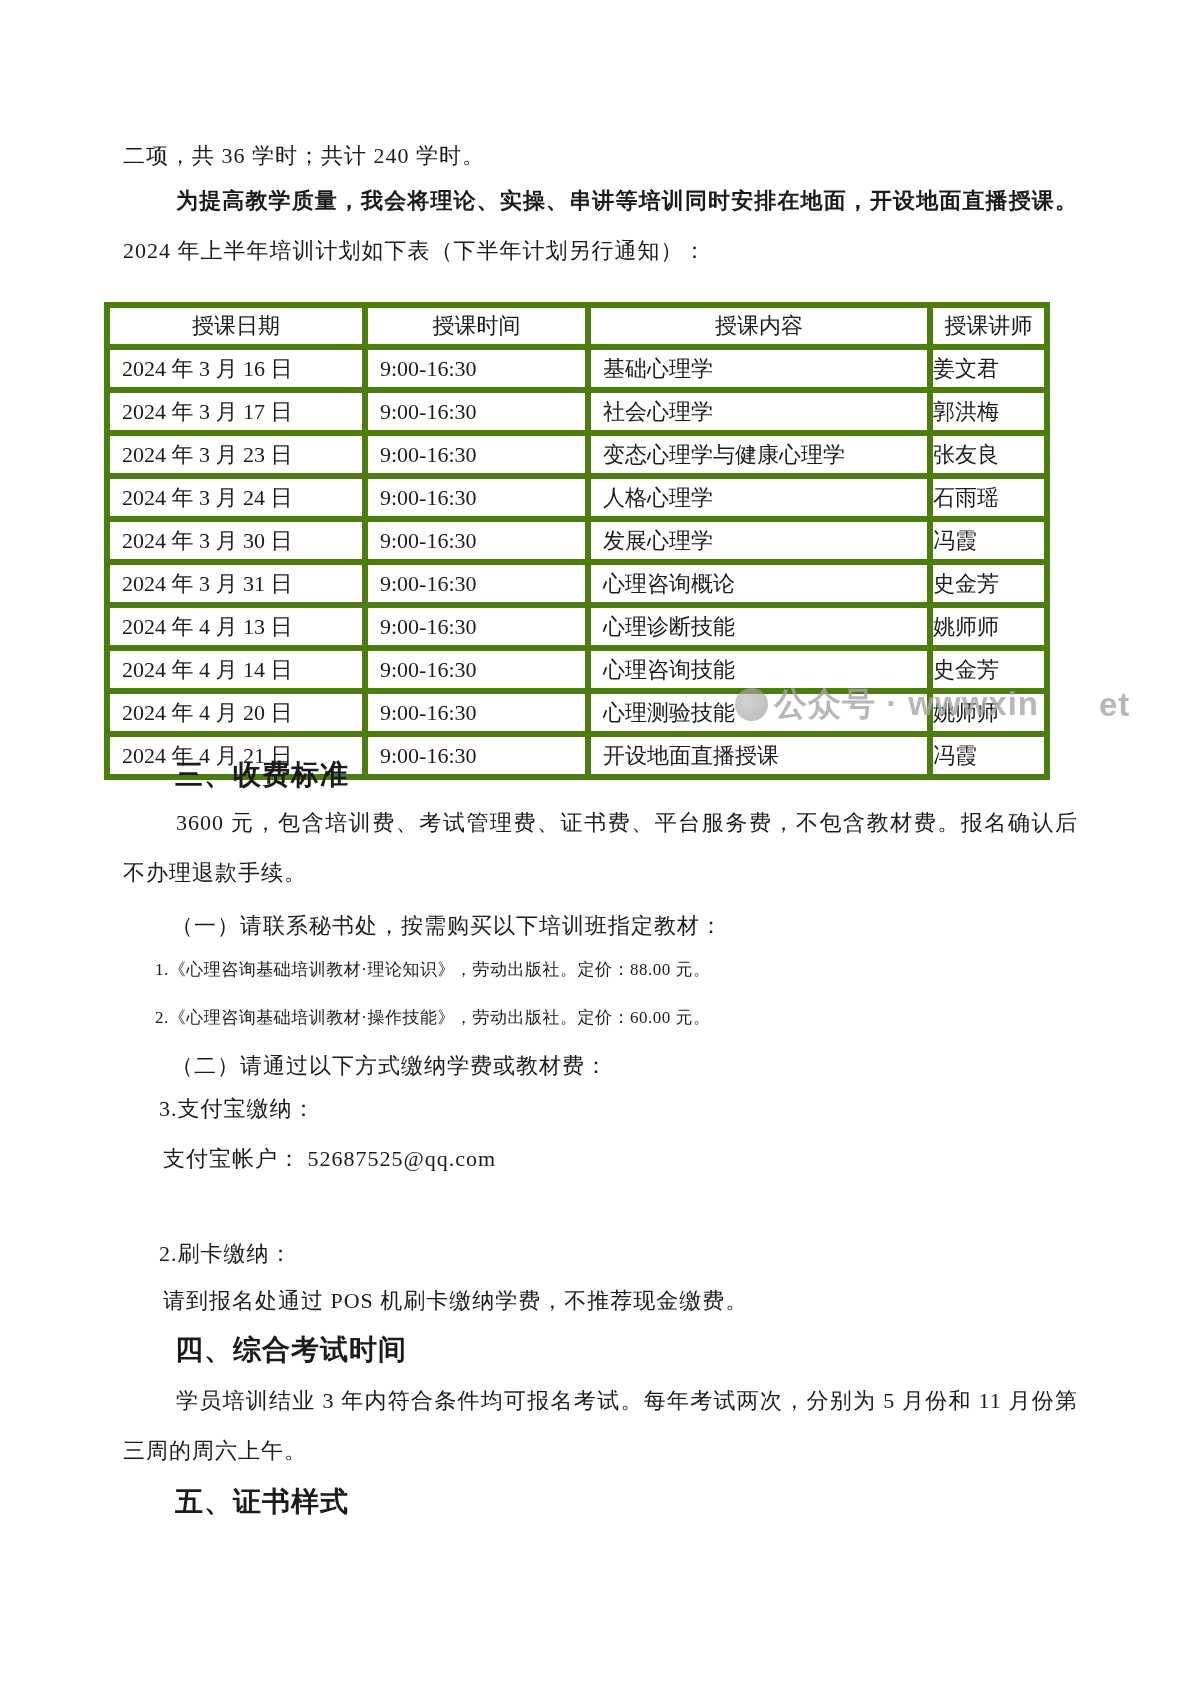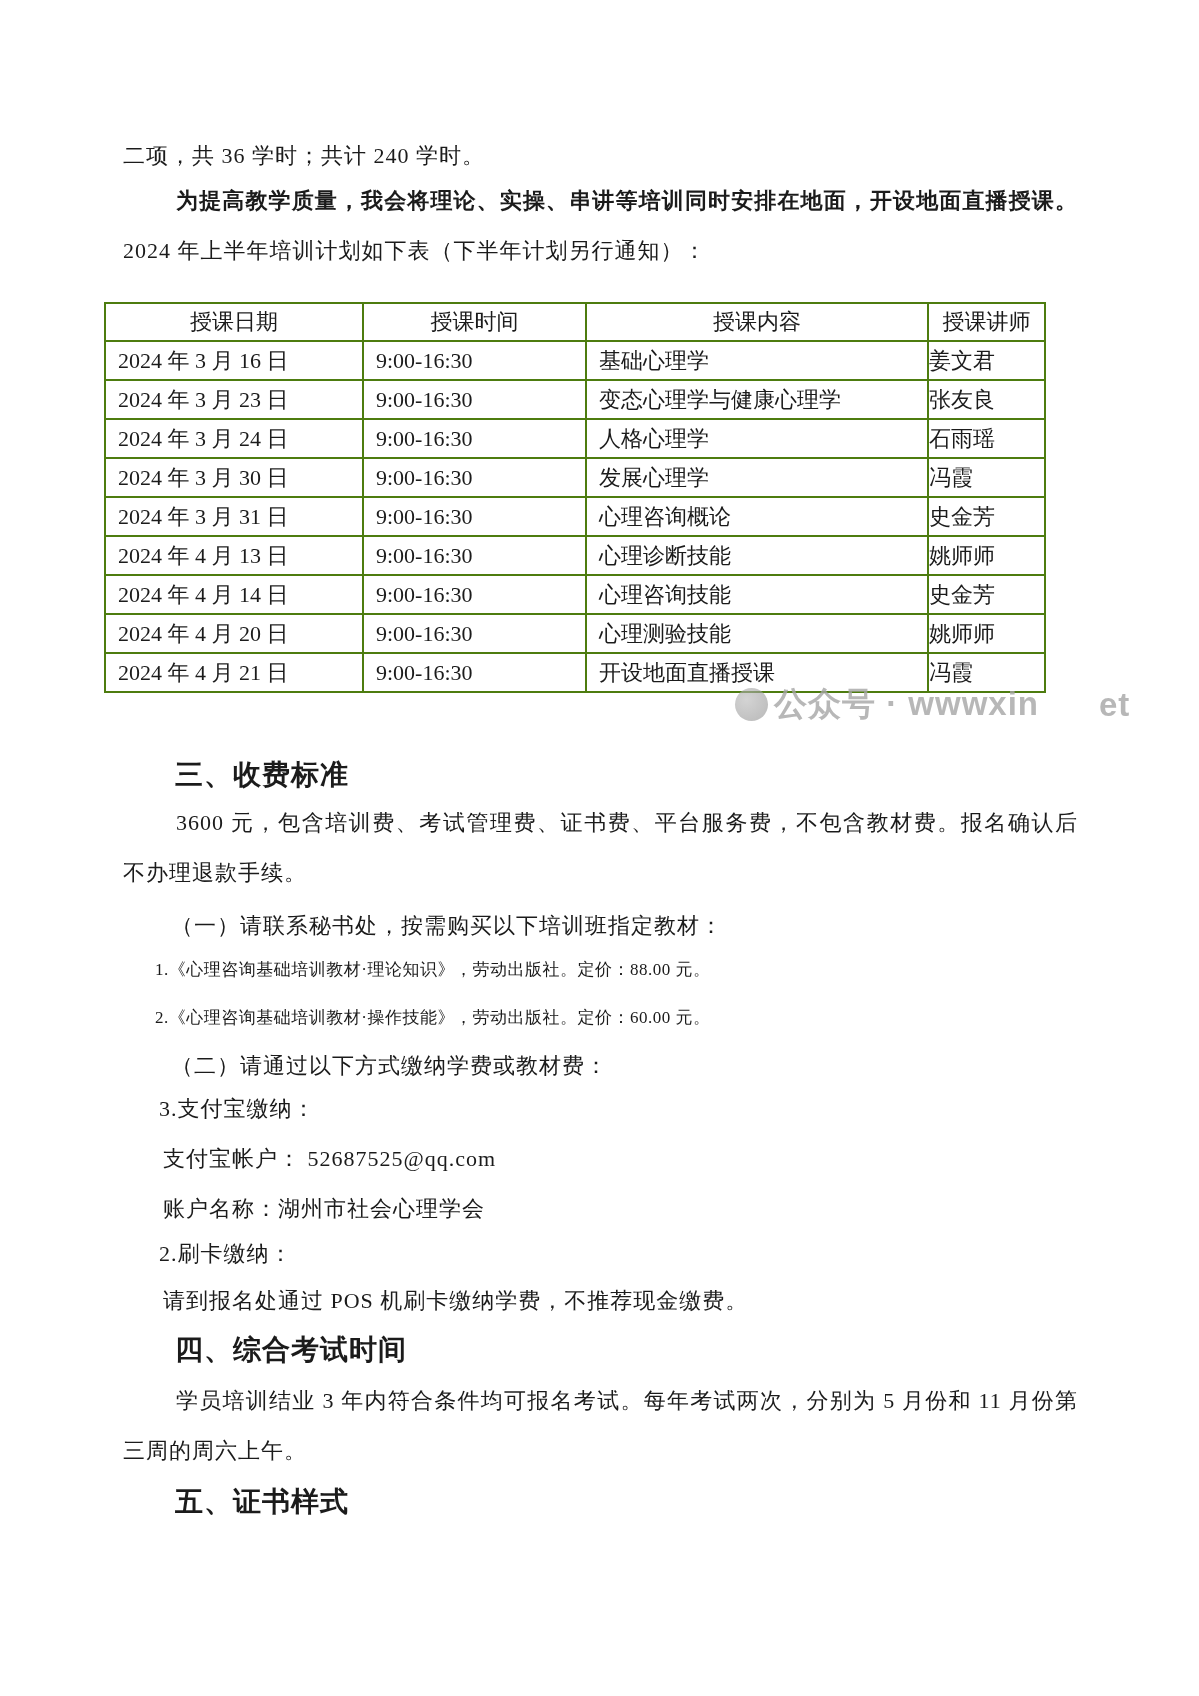--- a/index.html
+++ b/index.html
@@ -32,21 +32,21 @@
   .pay-title{padding-left:36px;}
   .pay-detail{padding-left:40px;}
   
   .schedule{
     position:absolute;left:104px;top:302px;
     border-collapse:collapse;
     table-layout:fixed;
     font-size:22px;
   }
   .schedule th,.schedule td{
-    border:2px solid #4d7c0f;
+    border:6px solid #4d7c0f;
     padding:0 0 0 12px;
     overflow:hidden;white-space:nowrap;
   }
   .schedule th{
     font-weight:normal;text-align:center;
     height:36px;padding:0;
   }
   .schedule td{height:37px;}
   .schedule td.c3{text-align:left;padding:0;}
   .col0{width:258px;}.col1{width:223px;}.col2{width:342px;}.col3{width:117px;}
@@ -91,20 +91,26 @@
           <th class="c2">授课内容</th>
           <th class="c3">授课讲师</th>
         </tr>
     </thead>
     <tbody>
         <tr>
           <td class="c0">2024 年 3 月 16 日</td>
           <td class="c1">9:00-16:30</td>
           <td class="c2">基础心理学</td>
           <td class="c3">姜文君</td>
+        </tr>
+        <tr>
+          <td class="c0">2024 年 3 月 17 日</td>
+          <td class="c1">9:00-16:30</td>
+          <td class="c2">社会心理学</td>
+          <td class="c3">郭洪梅</td>
         </tr>
         <tr>
           <td class="c0">2024 年 3 月 23 日</td>
           <td class="c1">9:00-16:30</td>
           <td class="c2">变态心理学与健康心理学</td>
           <td class="c3">张友良</td>
         </tr>
         <tr>
           <td class="c0">2024 年 3 月 24 日</td>
           <td class="c1">9:00-16:30</td>
@@ -165,21 +171,20 @@
   <p class="blk book-line" style="top:946px;">1.《心理咨询基础培训教材·理论知识》，劳动出版社。定价：88.00 元。</p>
 
   <p class="blk book-line" style="top:994px;">2.《心理咨询基础培训教材·操作技能》，劳动出版社。定价：60.00 元。</p>
 
   <p class="blk item-paren" style="top:1041px;">（二）请通过以下方式缴纳学费或教材费：</p>
 
   <p class="blk pay-title" style="top:1084px;">3.支付宝缴纳：</p>
 
   <p class="blk pay-detail" style="top:1134px;">支付宝帐户： 52687525@qq.com</p>
 
-  <p class="blk pay-detail" style="top:1184px;">账户名称：湖州市社会心理学会</p>
 
   <p class="blk pay-title" style="top:1229px;">2.刷卡缴纳：</p>
 
   <p class="blk pay-detail" style="top:1276px;">请到报名处通过 POS 机刷卡缴纳学费，不推荐现金缴费。</p>
 
   <h3 class="blk heading" style="top:1333px;">四、综合考试时间</h3>
 
   <p class="blk justify indent" style="top:1376px;">学员培训结业 3 年内符合条件均可报名考试。每年考试两次，分别为 5 月份和 11 月份第三周的周六上午。</p>
 
   <h3 class="blk heading" style="top:1485px;">五、证书样式</h3>

